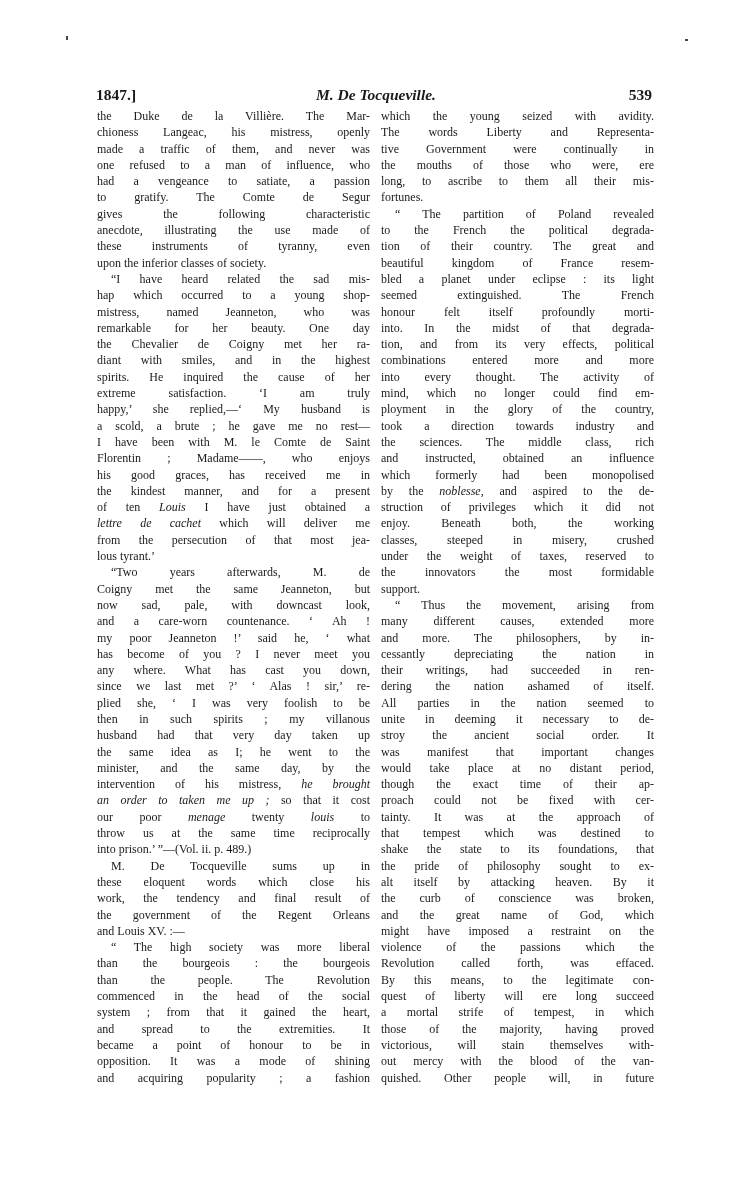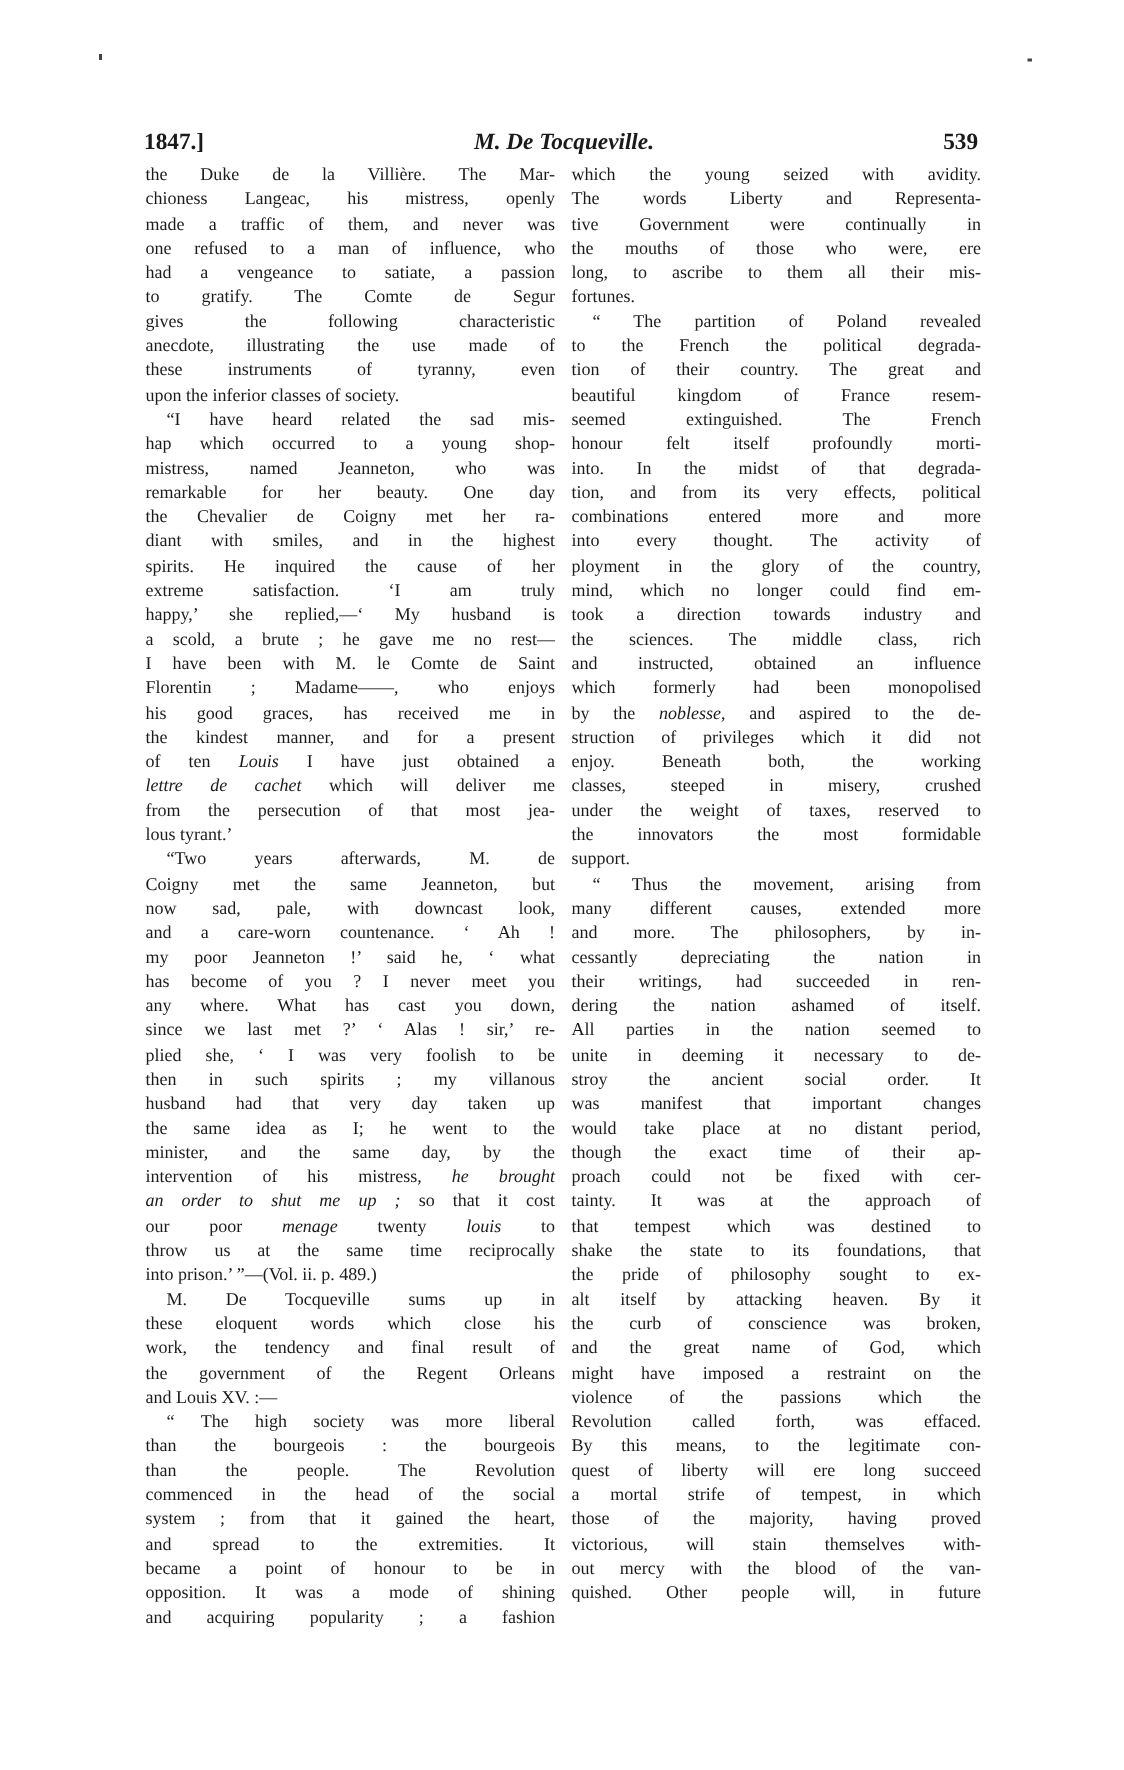--- a/index.html
+++ b/index.html
@@ -68,21 +68,21 @@
     <span class="line">my poor Jeanneton !’ said he, ‘ what</span>
     <span class="line">has become of you ?  I never meet you</span>
     <span class="line">any where.  What has cast you down,</span>
     <span class="line">since we last met ?’  ‘ Alas !  sir,’ re-</span>
     <span class="line">plied she, ‘ I was very foolish to be</span>
     <span class="line">then in such spirits ;  my villanous</span>
     <span class="line">husband had that very day taken up</span>
     <span class="line">the same idea as I; he went to the</span>
     <span class="line">minister, and the same day, by the</span>
     <span class="line">intervention of his mistress, <i>he brought</i></span>
-    <span class="line"><i>an order to shut me up ;</i> so that it cost</span>
+    <span class="line"><i>an order to taken me up ;</i> so that it cost</span>
     <span class="line">our poor <i>menage</i> twenty <i>louis</i> to</span>
     <span class="line">throw us at the same time reciprocally</span>
     <span class="line last">into prison.’ ”—(Vol. ii. p. 489.)</span>
     <span class="line indent">M. De Tocqueville sums up in</span>
     <span class="line">these eloquent words which close his</span>
     <span class="line">work, the tendency and final result of</span>
     <span class="line">the government of the Regent Orleans</span>
     <span class="line last">and Louis XV. :—</span>
     <span class="line indent">“ The high society was more liberal</span>
     <span class="line">than the bourgeois :  the bourgeois</span>
@@ -98,28 +98,29 @@
     <span class="line">which the young seized with avidity.</span>
     <span class="line">The words Liberty and Representa-</span>
     <span class="line">tive Government were continually in</span>
     <span class="line">the mouths of those who were, ere</span>
     <span class="line">long, to ascribe to them all their mis-</span>
     <span class="line last">fortunes.</span>
     <span class="line indent">“ The partition of Poland revealed</span>
     <span class="line">to the French the political degrada-</span>
     <span class="line">tion of their country.  The great and</span>
     <span class="line">beautiful kingdom of France resem-</span>
+    <span class="line">bled a planet under eclipse : its light</span>
     <span class="line">seemed extinguished.  The French</span>
     <span class="line">honour felt itself profoundly morti-</span>
     <span class="line">into.  In the midst of that degrada-</span>
     <span class="line">tion, and from its very effects, political</span>
     <span class="line">combinations entered more and more</span>
     <span class="line">into every thought.  The activity of</span>
+    <span class="line">mind, which no longer could find em-</span>
     <span class="line">ployment in the glory of the country,</span>
-    <span class="line">mind, which no longer could find em-</span>
     <span class="line">took a direction towards industry and</span>
     <span class="line">the sciences.  The middle class, rich</span>
     <span class="line">and instructed, obtained an influence</span>
     <span class="line">which formerly had been monopolised</span>
     <span class="line">by the <i>noblesse</i>, and aspired to the de-</span>
     <span class="line">struction of privileges which it did not</span>
     <span class="line">enjoy.  Beneath both, the working</span>
     <span class="line">classes, steeped in misery, crushed</span>
     <span class="line">under the weight of taxes, reserved to</span>
     <span class="line">the innovators the most formidable</span>

